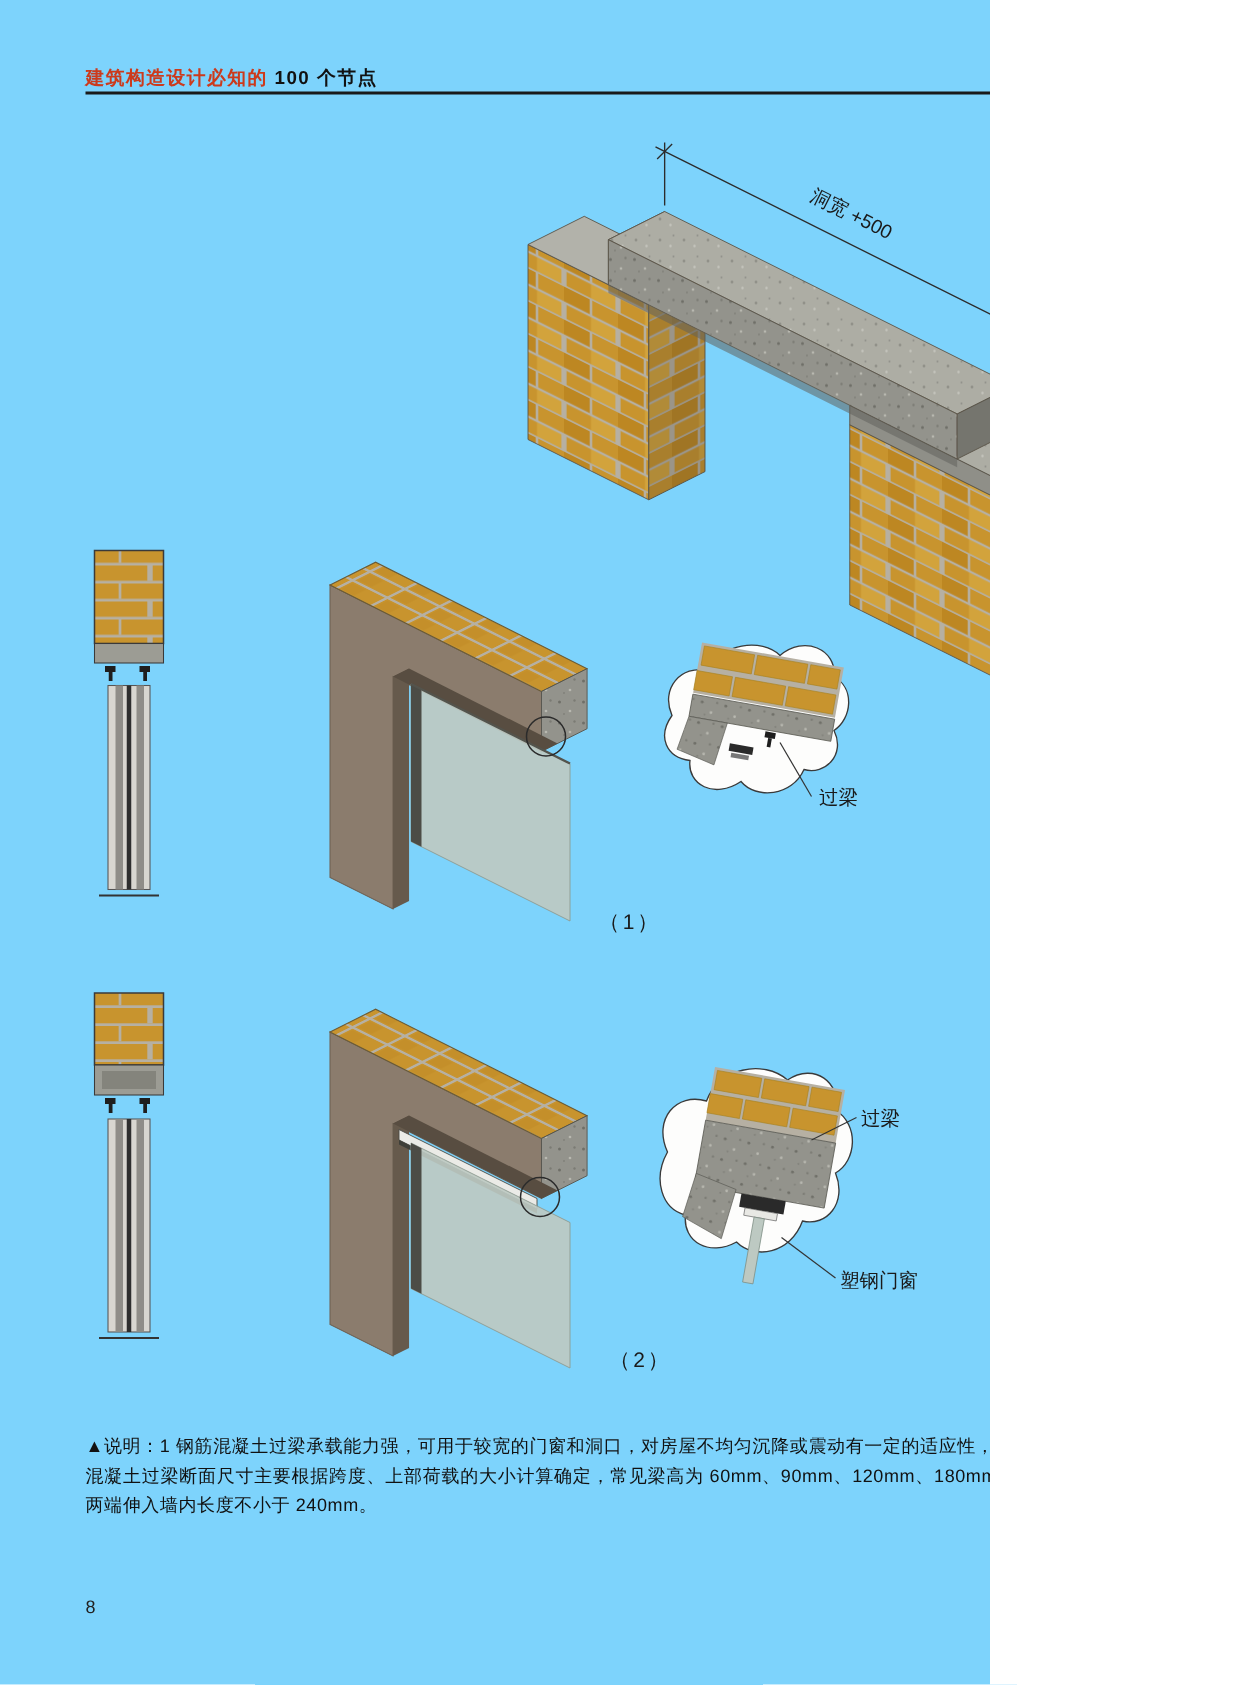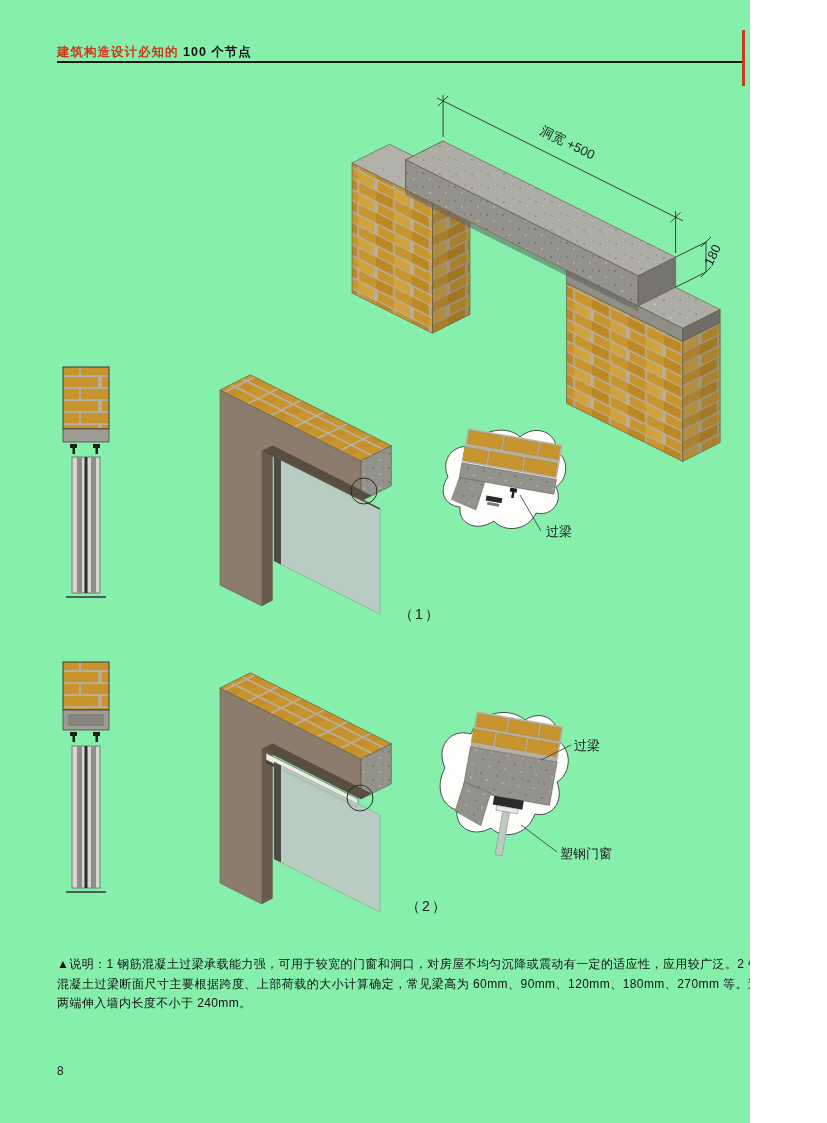--- a/index.html
+++ b/index.html
@@ -1,16 +1,16 @@
 <!DOCTYPE html>
 <html><head>
 <meta charset="utf-8">
 <style>
   html,body{margin:0;padding:0;background:#ffffff;}
-  .page{position:relative;width:750px;height:1123px;background:#86efac;overflow:hidden;
+  .page{position:relative;width:660px;height:1123px;background:#7dd3fc;overflow:hidden;
         font-family:"Liberation Sans",sans-serif;color:#1a1a1a;}
   .abs{position:absolute;}
   .header-line{left:57px;top:44px;font-size:12.5px;font-weight:bold;letter-spacing:1px;white-space:nowrap;}
   .header-line .red{color:#cc3a1c;}
   .header-line .blk{color:#111;}
   .header-rule{left:57px;top:61px;width:688px;height:1.5px;background:#1a1a1a;}
   .red-bar{left:742px;top:30px;width:3px;height:56px;background:#cc3a1c;}
   .caption{font-size:14px;text-align:center;width:70px;letter-spacing:2px;}
   .notes{left:57px;top:955px;width:716px;font-size:12px;line-height:1.64;
          text-align:justify;letter-spacing:0.4px;color:#111;}

